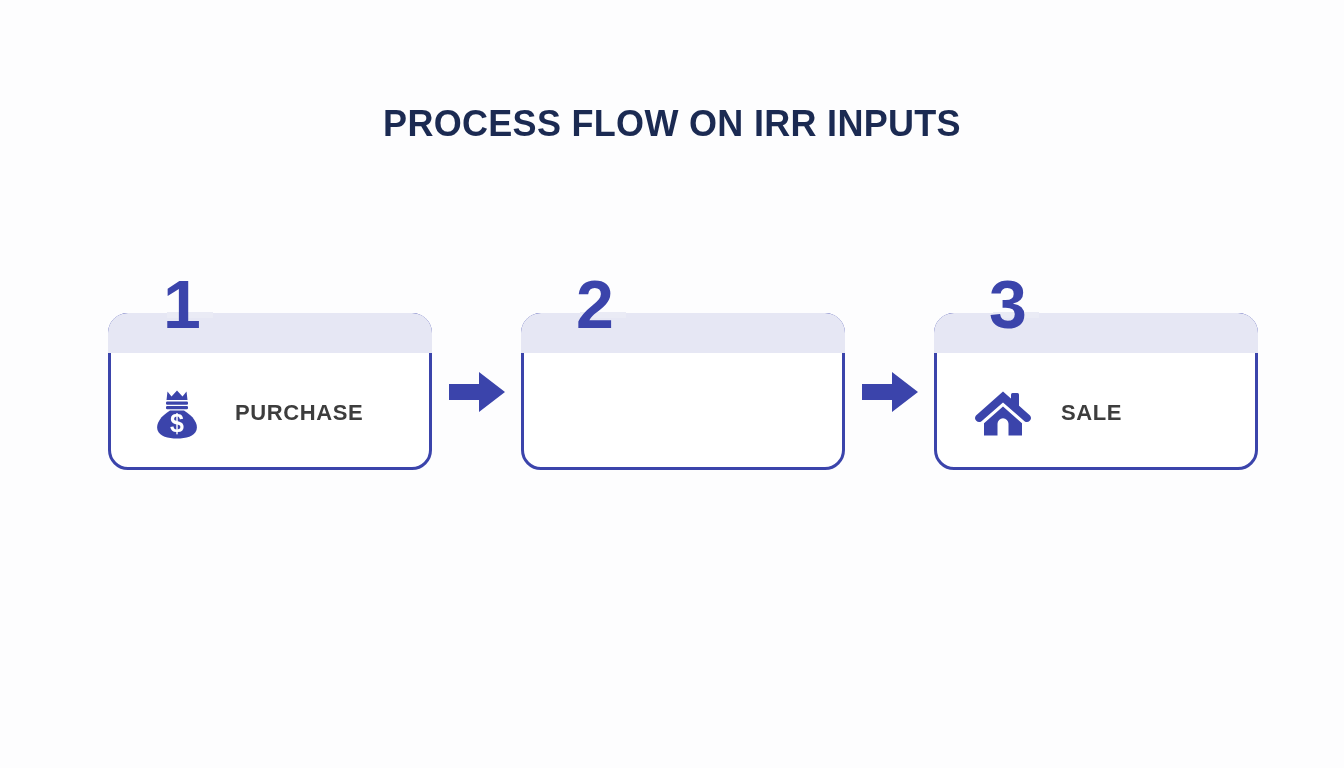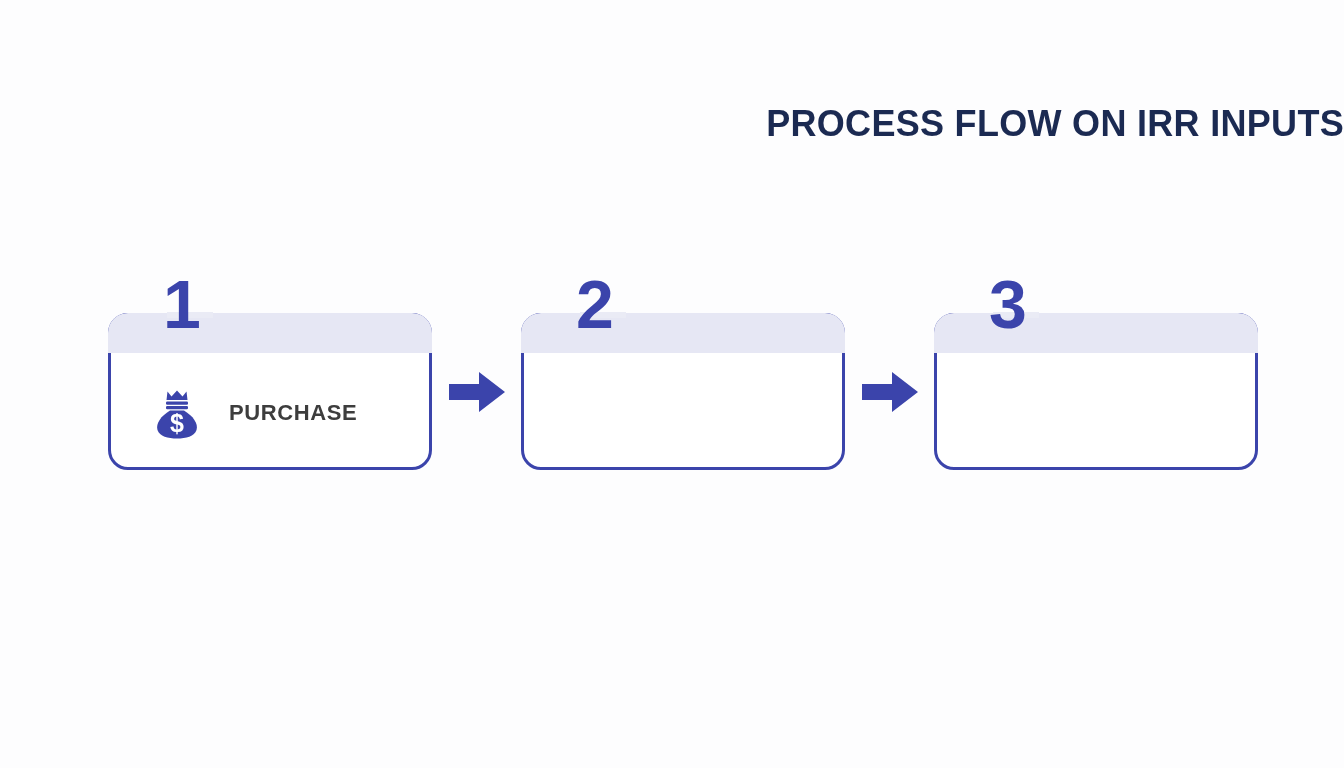--- a/index.html
+++ b/index.html
@@ -16,21 +16,21 @@
     font-family: "Liberation Sans", sans-serif;
     position: relative;
   }
 
   
   .slide-title {
     position: absolute;
     top: 103px;
     left: 0;
     width: 100%;
-    text-align: right;
+    text-align: center;
     font-size: 36px;
     font-weight: 700;
     letter-spacing: 0.3px;
     color: #1b2a52;
     white-space: nowrap;
   }
 
   
   .flow-row {
     position: absolute;
@@ -104,21 +104,21 @@
     flex: 0 0 auto;
     width: 56px;
     height: 56px;
     display: flex;
     align-items: center;
     justify-content: center;
   }
   .step-icon svg { display: block; }
 
   .step-label {
-    margin-left: 24px;
+    margin-left: 30px;
     font-size: 22px;
     font-weight: 700;
     letter-spacing: 0.6px;
     color: #3d3d3d;
     white-space: nowrap;
   }
 
   
   .connector {
     flex: 0 0 89px;
@@ -178,15 +178,32 @@
       <svg width="56" height="40" viewBox="0 0 56 40" aria-hidden="true">
         <path d="M0 12 H30 V0 L56 20 L30 40 V28 H0 Z" fill="#3b44ab"></path>
       </svg>
     </span>
   </div>
 
   <div class="step-card">
     <div class="card-band"></div>
     <div class="number-mask"></div>
     <div class="step-number">3</div>
+    <div class="card-body">
+      <span class="step-icon">
+        <svg width="56" height="56" viewBox="0 0 56 56" aria-hidden="true">
+          <g fill="#3b44ab">
+
+            <rect x="36" y="8" width="8" height="16" rx="1.5"></rect>
+
+            <path d="M28 6.5 L55 30.5 A4 4 0 0 1 49.5 36.2 L28 17.5
+                     L6.5 36.2 A4 4 0 0 1 1 30.5 Z"></path>
+
+            <path d="M28 21.5 L47 38.2 V50.5 H33.5 V38.8
+                     A5.5 5.5 0 0 0 22.5 38.8 V50.5 H9 V38.2 Z"></path>
+          </g>
+        </svg>
+      </span>
+      <span class="step-label">SALE</span>
+    </div>
   </div>
 
 </div>
 
 </body></html>

